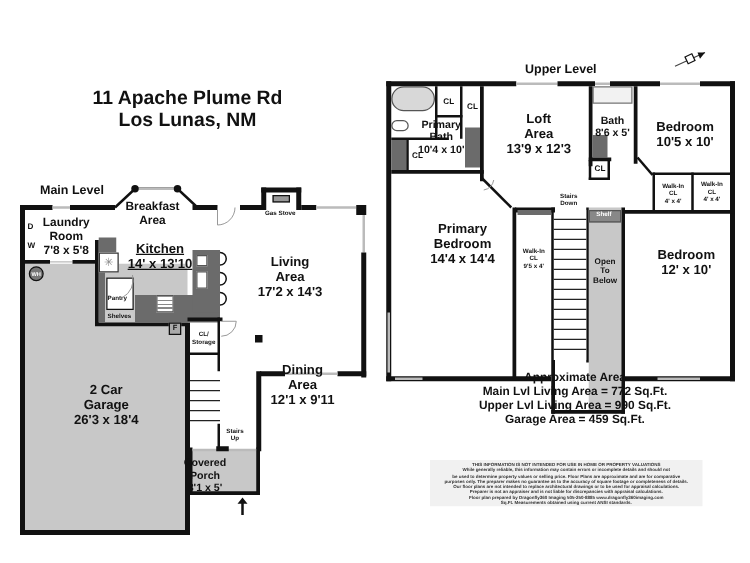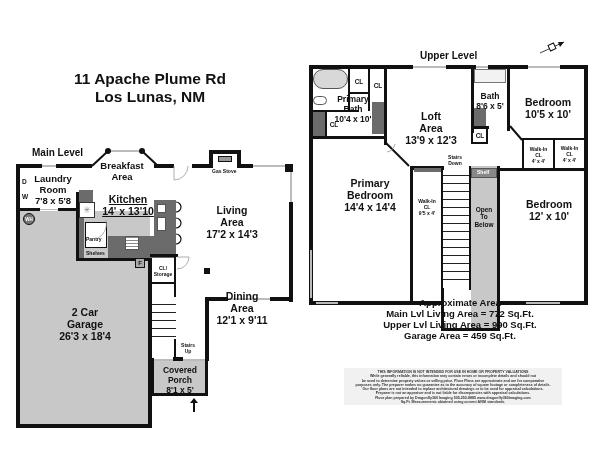--- a/index.html
+++ b/index.html
@@ -162,21 +162,21 @@
 </div>
 <div class="room r10" style="left:50px;top:306px;width:70px;text-align:center;">
   <div>2 Car</div>
   <div>Garage</div>
   <div>26'3 x 18'4</div>
 </div>
 <div class="room r5" style="left:178px;top:343px;width:20px;">
   <div>Stairs</div>
   <div>Up</div>
 </div>
-<div class="room r9" style="left:152px;top:366px;width:56px;font-size:8.5px;">
+<div class="room r9" style="left:136px;top:366px;width:56px;font-size:8.5px;">
   <div>Covered</div>
   <div>Porch</div>
   <div>8'1 x 5'</div>
 </div>
 
 <div class="abs lvl" style="left:420px;top:50px;">Upper Level</div>
 <svg style="left:540px;top:40px;" width="28" height="14">
   <line x1="0" y1="13" x2="24" y2="2" stroke="#444" stroke-width="1"></line>
   <polygon points="24,2 18,2 20,7" fill="#111"></polygon>
   <rect x="9" y="4" width="6" height="6" fill="#fff" stroke="#111" stroke-width="1" transform="rotate(-25 12 7)"></rect>
@@ -262,21 +262,21 @@
 
 <div class="room r6" style="left:352px;top:78px;width:14px;">CL</div>
 <div class="room r6" style="left:372px;top:82px;width:12px;">CL</div>
 <div class="room r6" style="left:327px;top:121px;width:14px;">CL</div>
 <div class="room r6" style="left:473px;top:132px;width:14px;">CL</div>
 <div class="room r9" style="left:322px;top:95px;width:62px;font-size:8.5px;">
   <div>Primary</div>
   <div>Bath</div>
   <div>10'4 x 10'</div>
 </div>
-<div class="room r10" style="left:400px;top:110px;width:62px;">
+<div class="room r10" style="left:400px;top:89px;width:62px;">
   <div>Loft</div>
   <div>Area</div>
   <div>13'9 x 12'3</div>
 </div>
 <div class="room r9" style="left:472px;top:92px;width:36px;font-size:8.5px;">
   <div>Bath</div>
   <div>8'6 x 5'</div>
 </div>
 <div class="room r10" style="left:518px;top:96px;width:60px;">
   <div>Bedroom</div>

